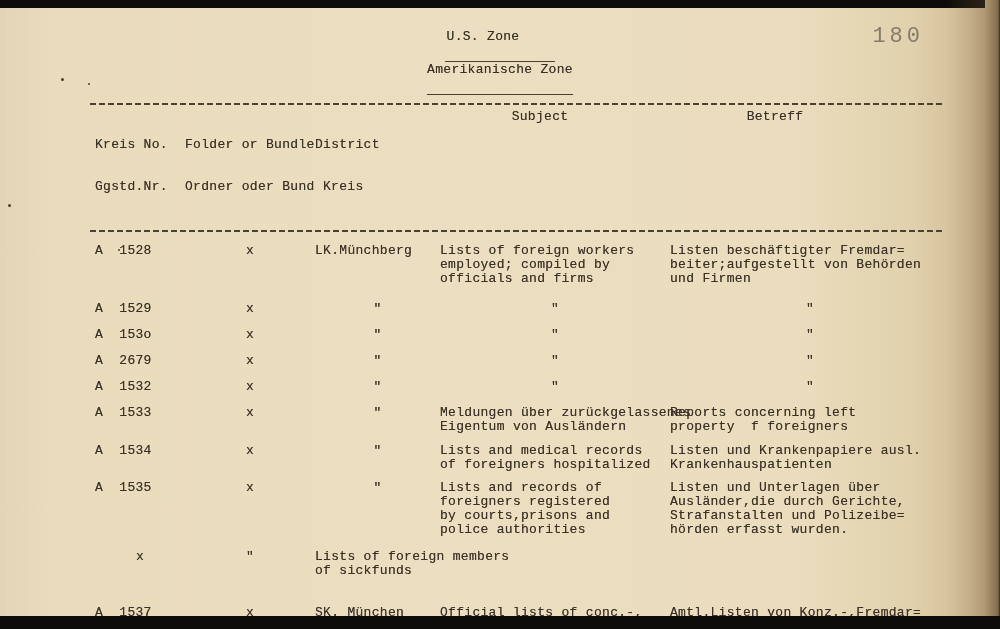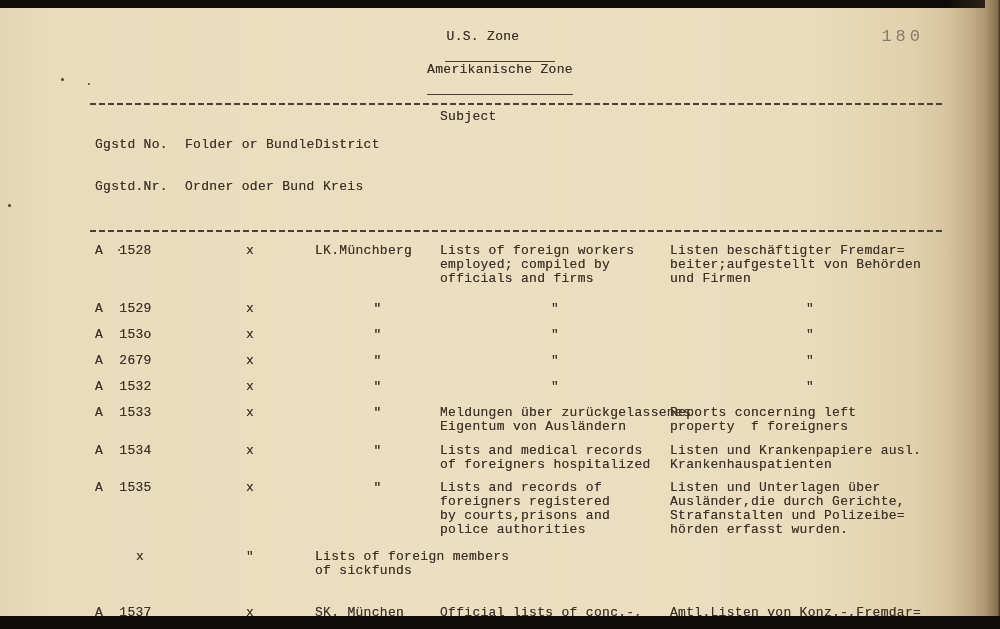--- a/index.html
+++ b/index.html
@@ -12,37 +12,37 @@
     font-size:13px; line-height:14px; letter-spacing:0.3px;
     color:#3b3227;
     text-shadow:0 0 0.6px rgba(59,50,39,0.65);
   }
   .bar-top { position:absolute; top:0; left:0; right:15px; height:8px; background:#0d0c0a; }
   .bar-bottom { position:absolute; bottom:0; left:0; width:100%; height:13px; background:#0d0c0a; }
   .edge-right {
     position:absolute; top:0; right:0; bottom:0; width:54px;
     background:linear-gradient(90deg, rgba(137,108,72,0) 0, rgba(137,108,72,0.12) 30%, rgba(118,90,56,0.28) 70%, rgba(84,62,36,0.55) 96%, rgba(28,20,11,0.85) 100%);
   }
-  .page-number { position:absolute; top:28px; right:76px; font-size:17px; line-height:18px; letter-spacing:4px; color:#847b68; text-shadow:none; }
+  .page-number { position:absolute; top:28px; right:76px; font-size:22px; line-height:18px; letter-spacing:4px; color:#847b68; text-shadow:none; }
 
   .heading { padding-top:29px; text-align:center; line-height:15px; }
   .u { display:inline-block; border-bottom:1px solid #49402f; padding-bottom:17px; }
   .u-en { padding-right:36px; padding-left:2px; }
 
   .rule { margin:8px 0 0 90px; width:852px; height:2px;
           background:repeating-linear-gradient(90deg,#4a4033 0 6px, transparent 6px 9px); }
 
   .grid { display:grid; grid-template-columns:90px 130px 125px 230px 280px; margin-left:95px; }
   .header { margin-top:5px; }
   .rows { margin-top:12px; }
 
   .cell { white-space:pre; }
   .c-folder { text-align:center; }
   .ditto { text-align:center; }
-  .h-center { text-align:left; }
+  .h-center { text-align:center; }
   .h-subject { padding-right:30px; }
   .h-betreff { padding-right:70px; }
   .k-indent { padding-left:8px; }
 
   .mb10 { margin-bottom:10px; }
   .mb11 { margin-bottom:9px; }
   .mb12 { margin-bottom:12px; }
   .mb13 { margin-bottom:13px; }
   .mb16 { margin-bottom:16px; }
   .mb28 { margin-bottom:28px; }
@@ -61,32 +61,33 @@
 
   <div class="heading">
     <div><span class="u u-en">U.S. Zone</span></div>
     <div><span class="u">Amerikanische Zone</span></div>
   </div>
 
   <div class="rule"></div>
 
   <div class="grid header">
     <div class="cell">
-      <div>Ggstd No.</div>
+      <div>Kreis No.</div>
       <div>Ggstd.Nr.</div>
     </div>
     <div class="cell">
       <div>Folder or Bundle</div>
       <div>Ordner oder Bund</div>
     </div>
     <div class="cell">
       <div>District</div>
       <div class="k-indent">Kreis</div>
     </div>
     <div class="cell h-center h-subject">Subject</div>
+    <div class="cell h-center h-betreff">Betreff</div>
   </div>
 
   <div class="rule"></div>
 
   <div class="rows">
 
     <div class="grid row mb16">
       <div class="cell">A  1528</div>
       <div class="cell c-folder">x</div>
       <div class="cell">LK.Münchberg</div>

